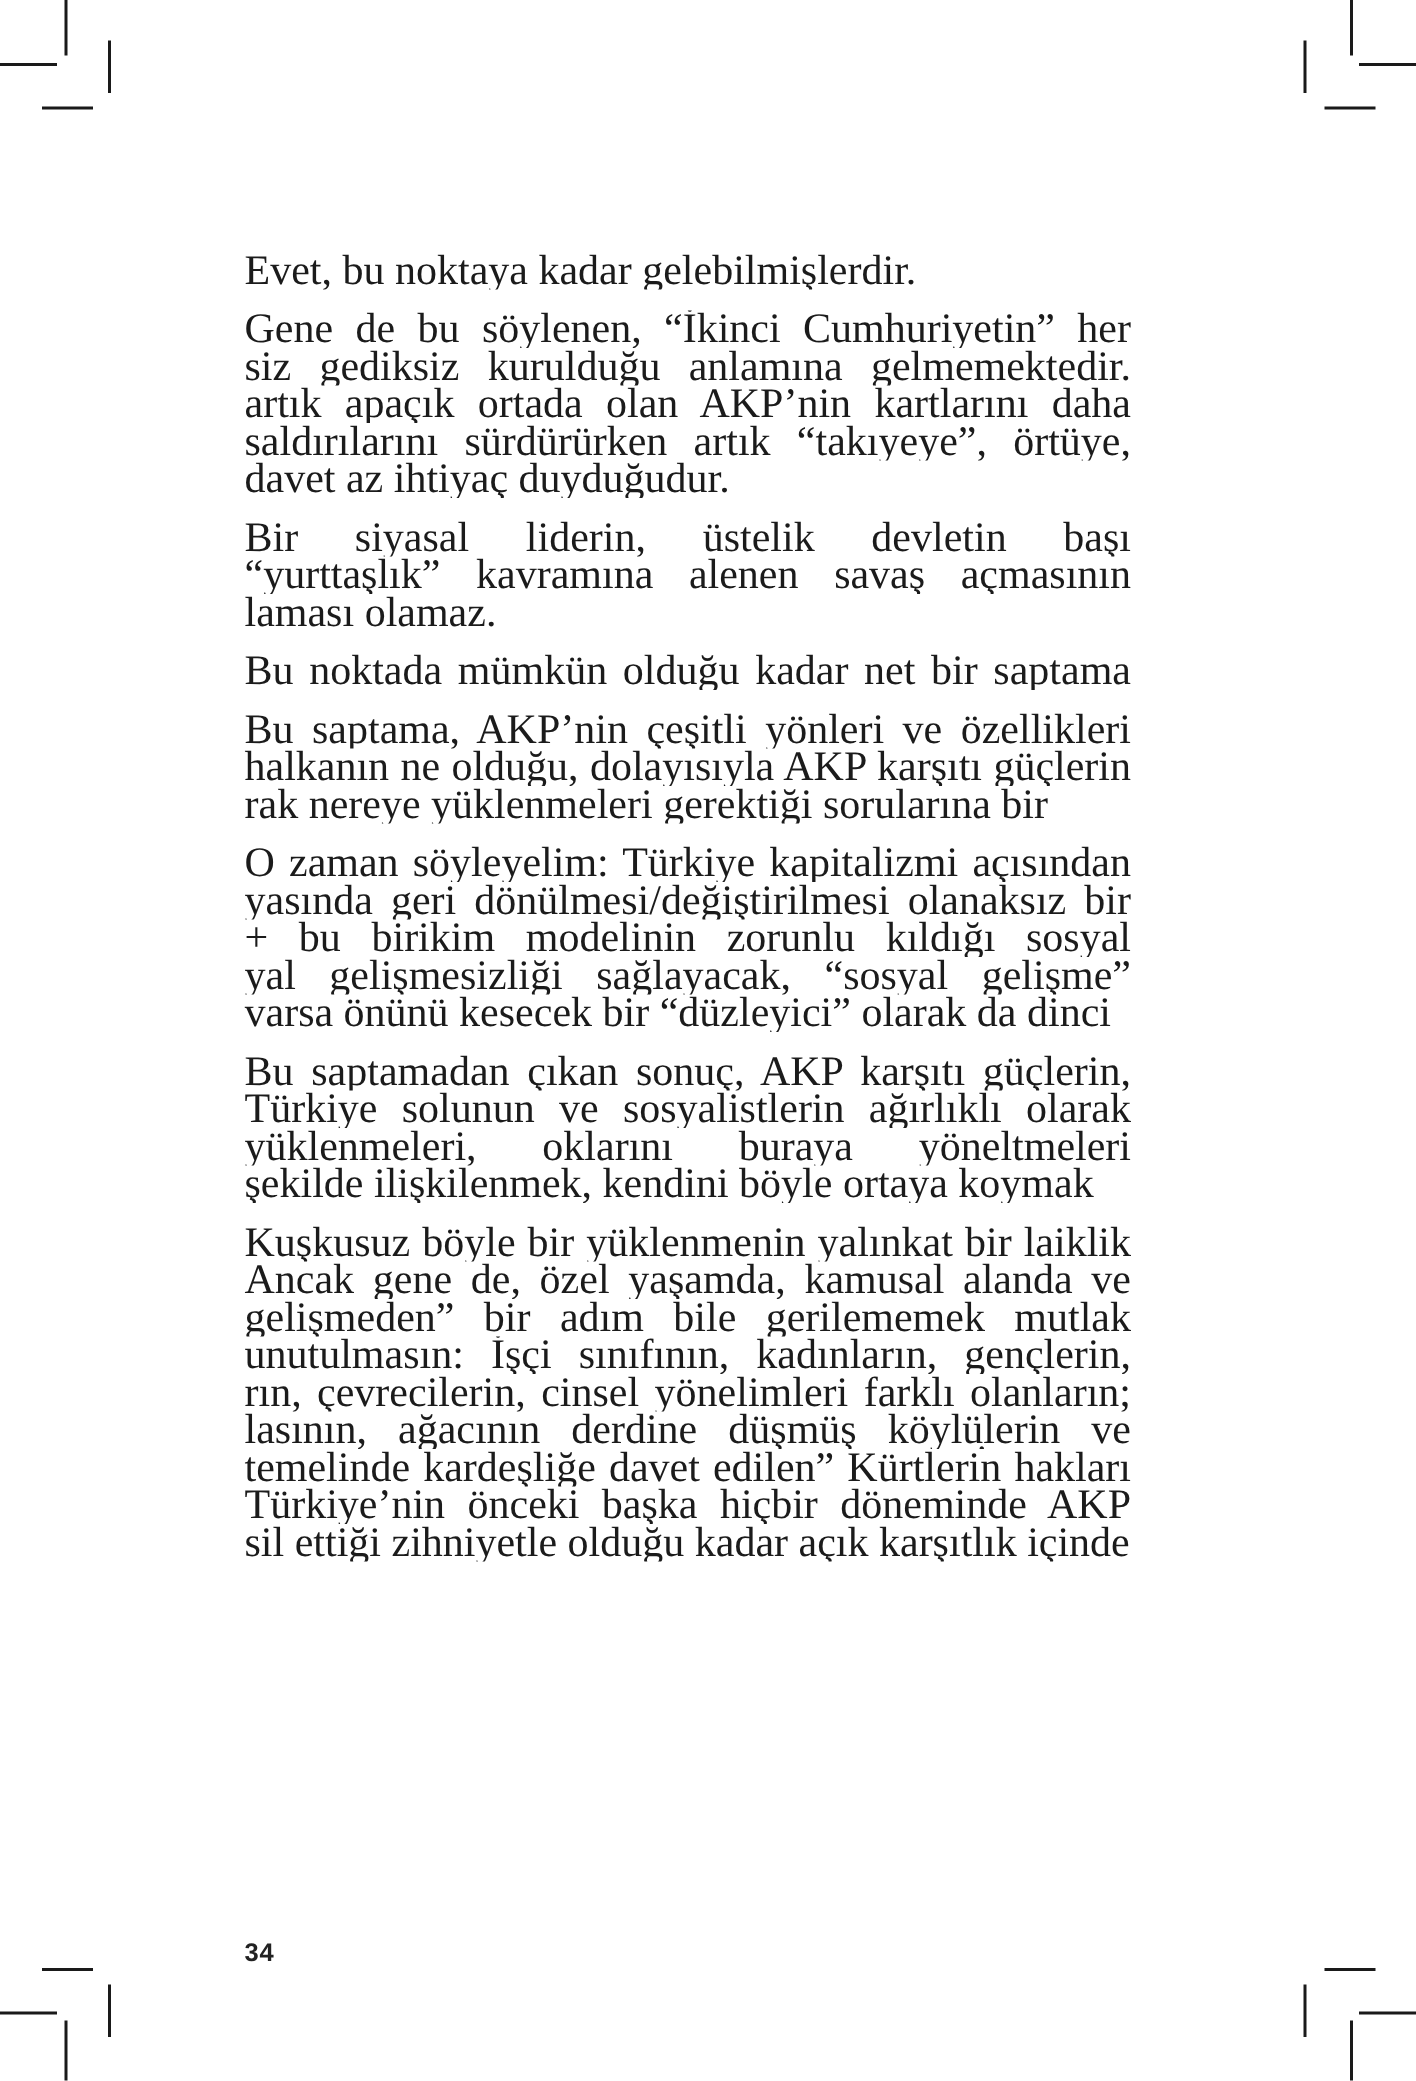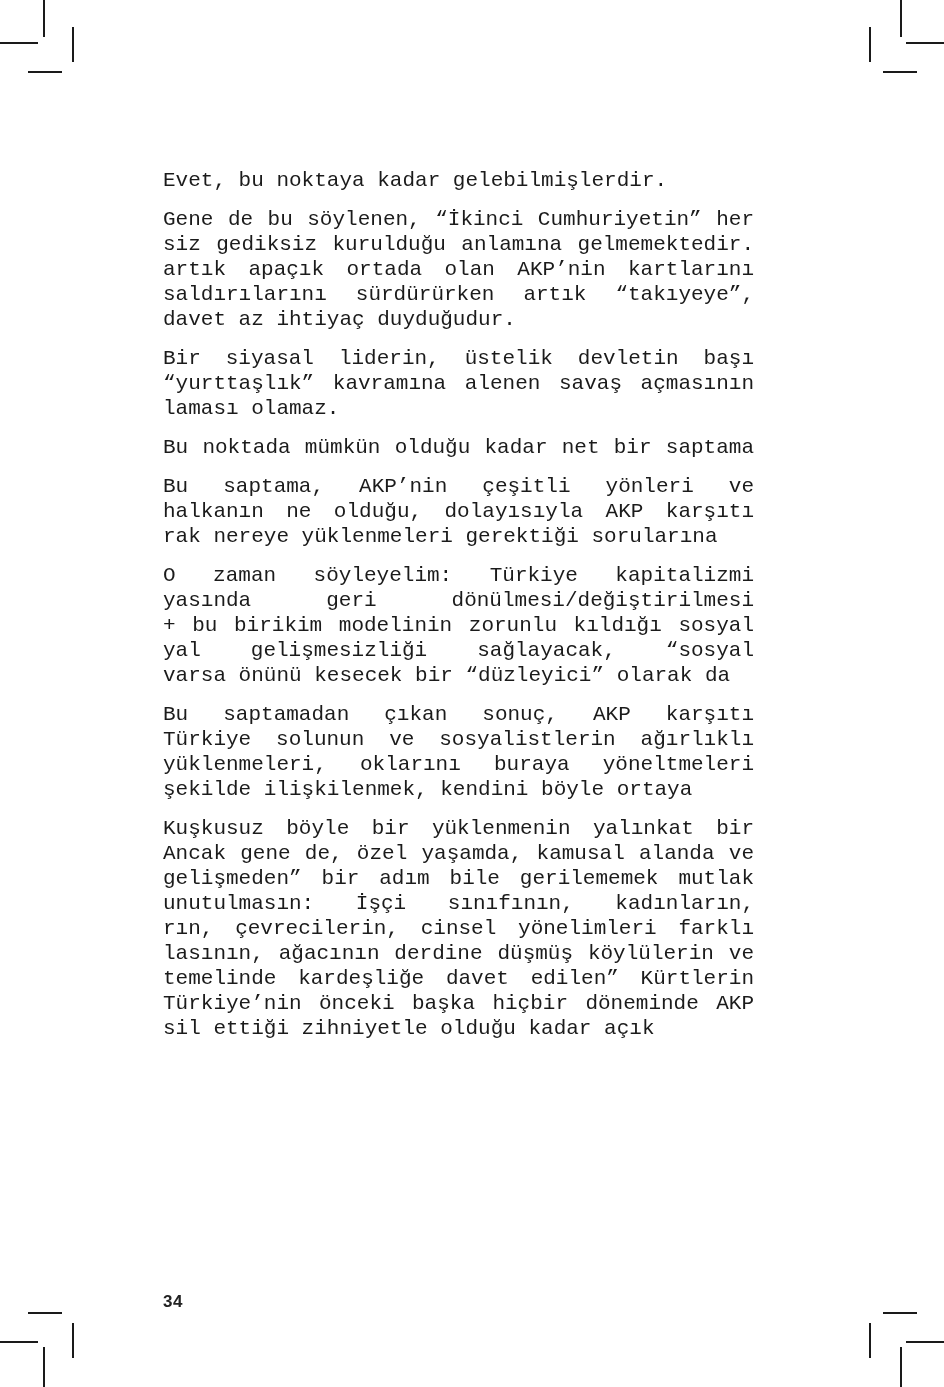--- a/index.html
+++ b/index.html
@@ -13,23 +13,22 @@
   .sheet { position: absolute; inset: 0; width: 944px; height: 1387px; background: #ffffff; }
 
   
   .cm { position: absolute; background: #1a1a1a; }
 
   
   .text-col {
     position: absolute;
     left: 163px; top: 168px; width: 591px;
     color: #1b1b1b;
-    font-size: 21px;
+    font-size: 28px;
     line-height: 25px;
-    font-family: Liberation Mono, monospace;
   }
   .para { margin: 0; padding: 0; }
   .para + .para { margin-top: 14px; }
   .ln { display: block; height: 25px; overflow: hidden; white-space: normal; }
   .ln.j { text-align: justify; text-align-last: justify; }
 
   .page-number {
     position: absolute;
     left: 163px; top: 1292px;
     font-family: "Liberation Sans", "DejaVu Sans", sans-serif;

